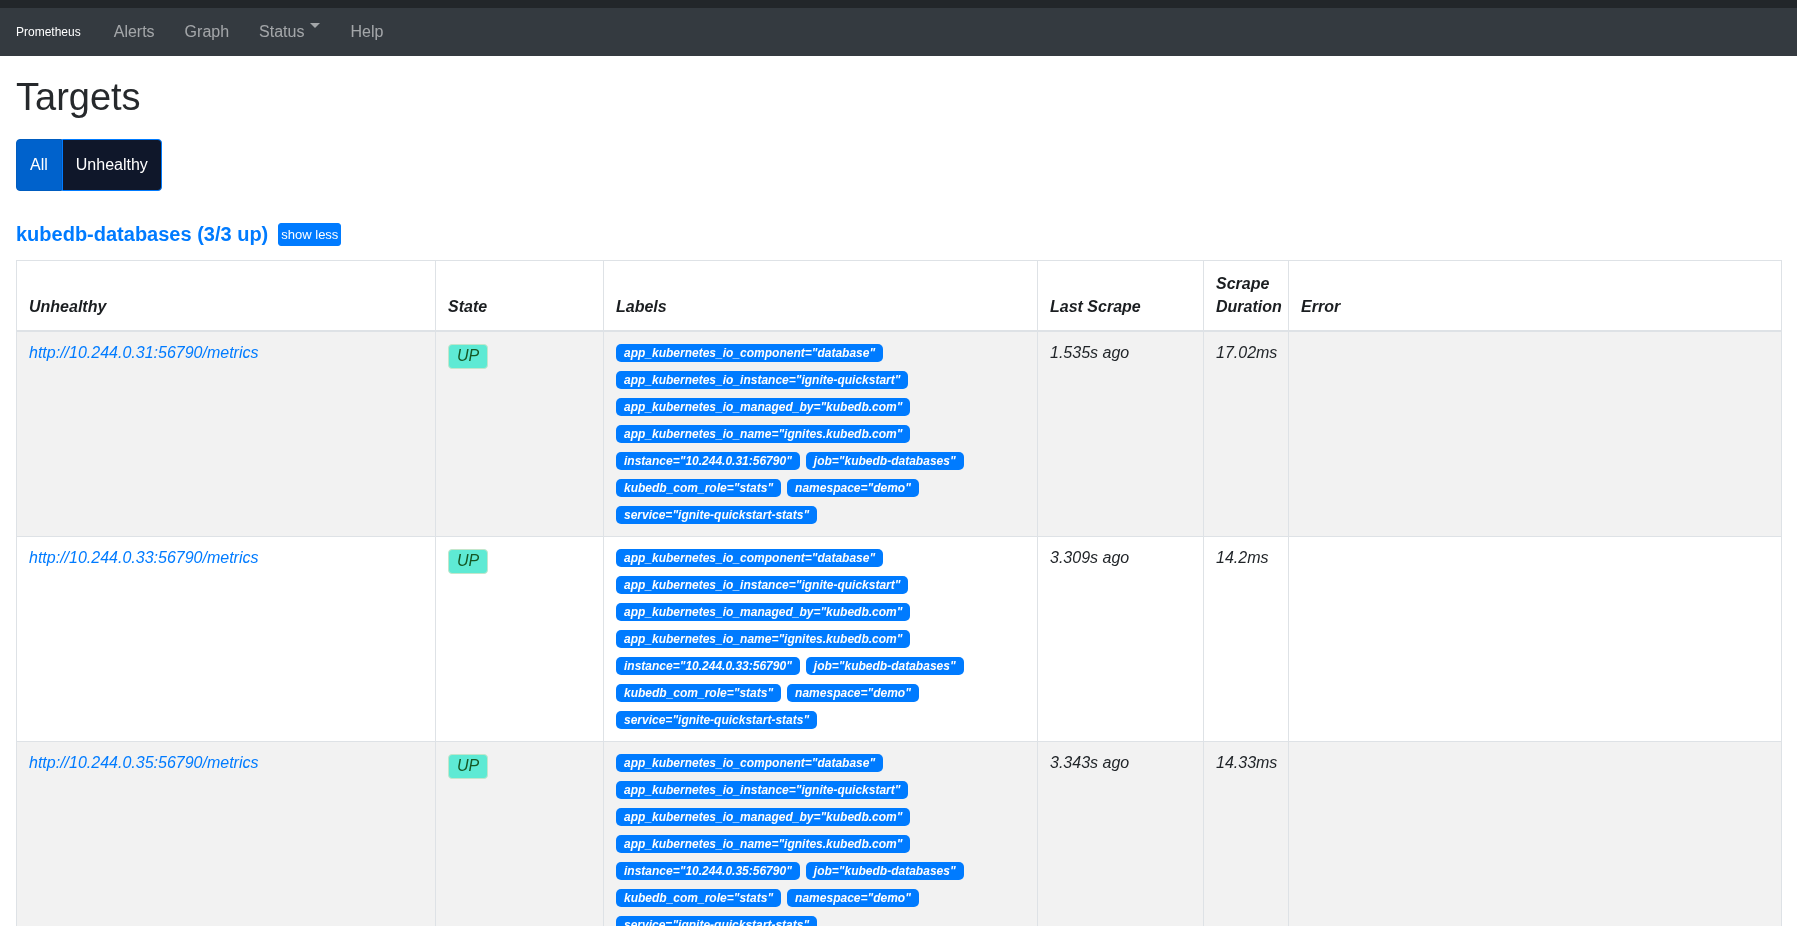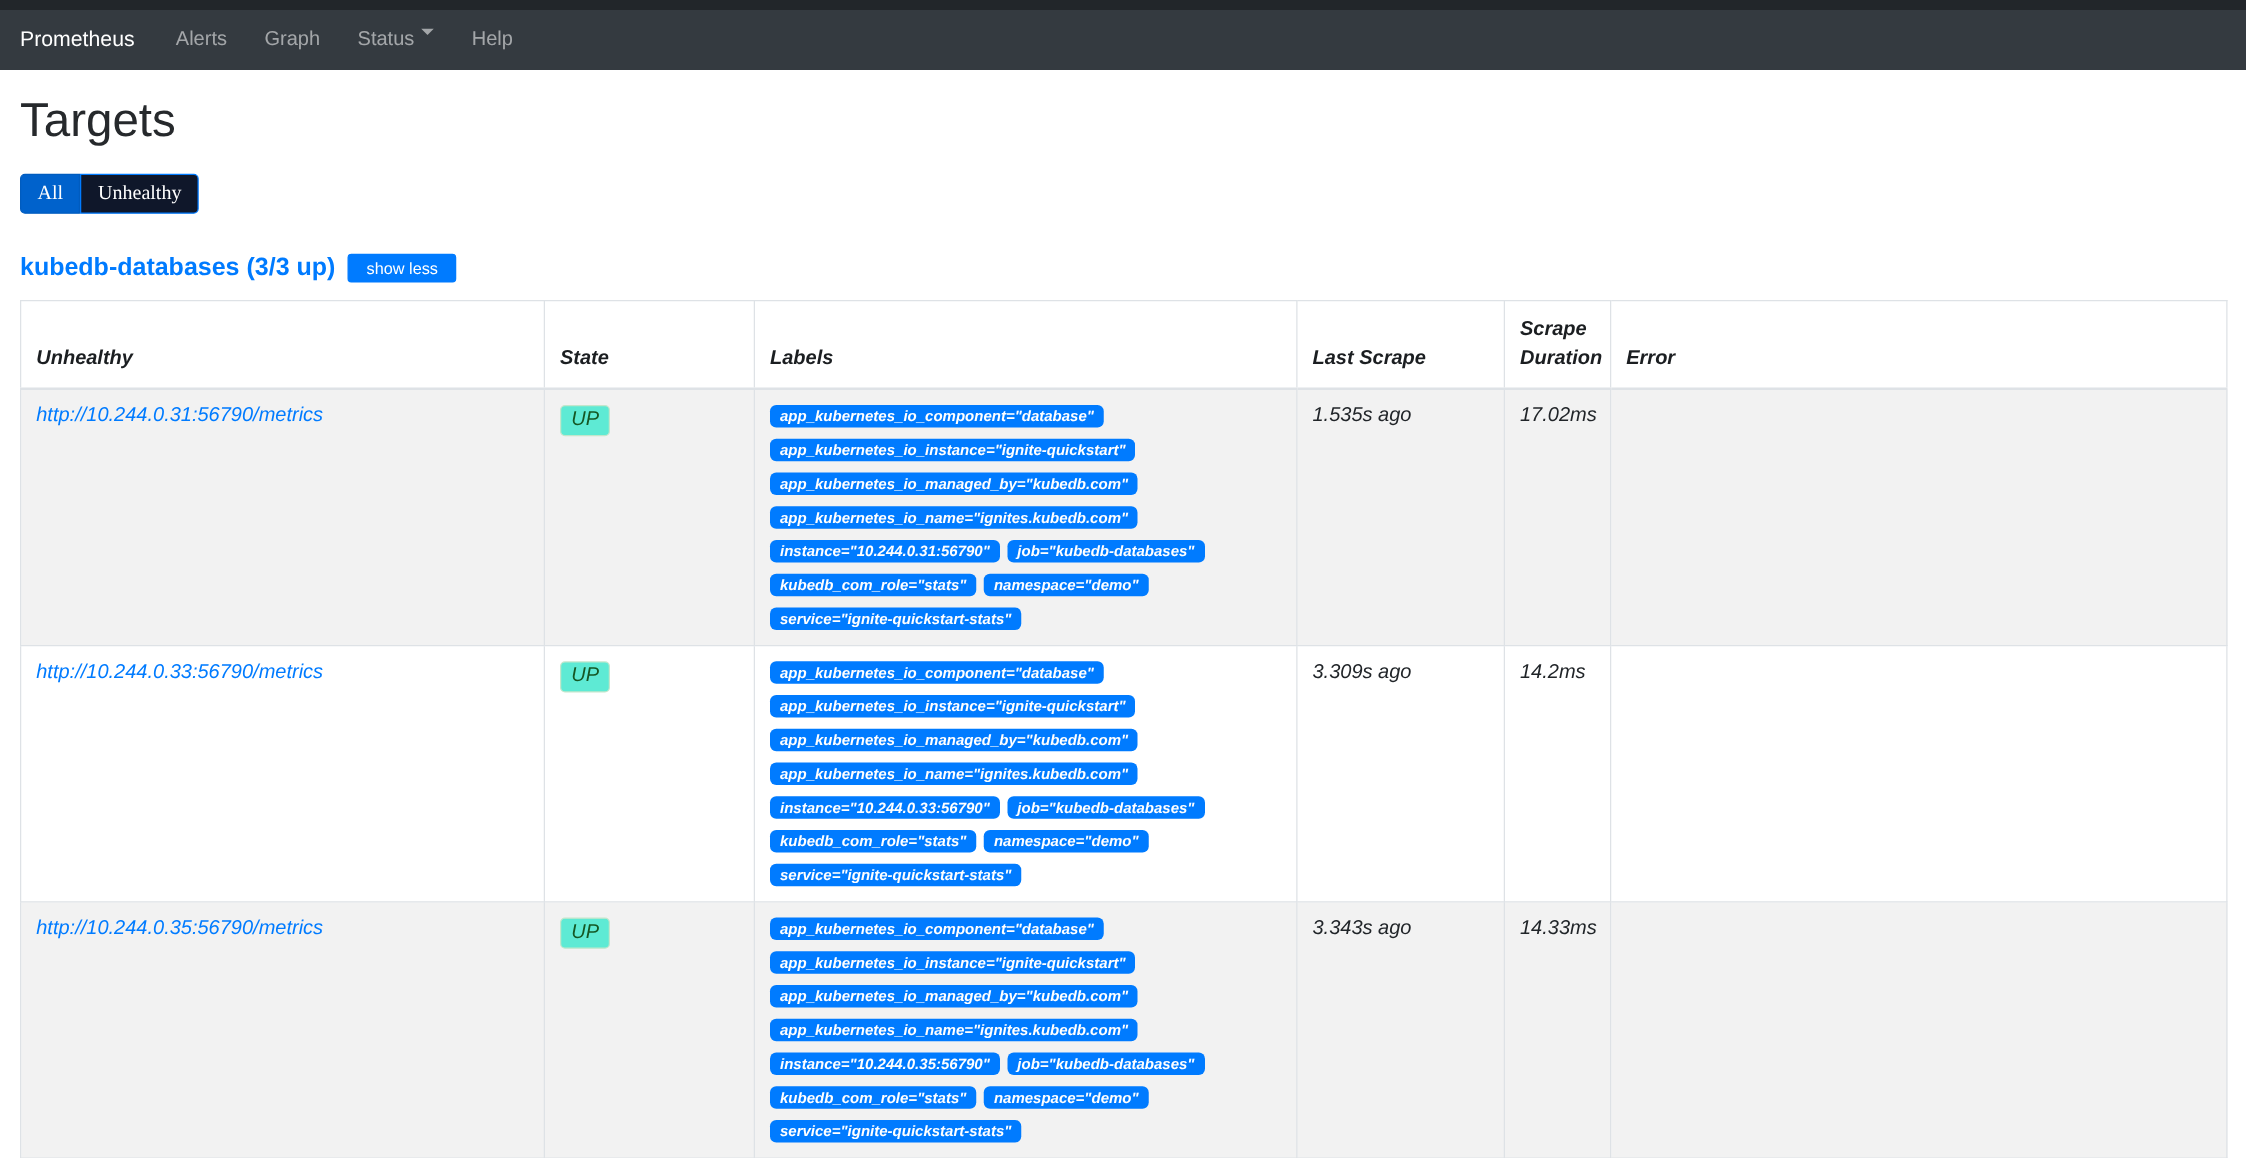--- a/index.html
+++ b/index.html
@@ -2,36 +2,36 @@
 <html><head>
 <meta charset="utf-8">
 <style>
   * { box-sizing: border-box; }
   html, body { margin: 0; padding: 0; background: #fff; font-family: "Liberation Sans", sans-serif; color: #212529; }
   .page { width: 1797px; min-height: 926px; background: #fff; }
 
   
   .top-strip { height: 8px; background: #22262a; }
   .navbar { height: 48px; background: #343a40; display: flex; align-items: center; padding: 0 16px; }
-  .navbar-brand { color: #ffffff; font-size: 17px; margin-right: 18px; text-decoration: none; cursor: pointer; }
+  .navbar-brand { color: #ffffff; font-size: 12px; margin-right: 18px; text-decoration: none; cursor: pointer; }
   .nav-link { color: rgba(255,255,255,0.55); font-size: 16px; padding: 8px 15px; text-decoration: none; cursor: pointer; display: inline-flex; align-items: flex-start; }
   .caret { display: inline-block; margin-left: 6px; width: 0; height: 0; border-left: 5px solid transparent; border-right: 5px solid transparent; border-top: 5px solid rgba(255,255,255,0.55); }
 
   
   .container { padding: 0 15px 0 16px; }
   .page-title { font-size: 38px; font-weight: 500; color: #26292c; margin: 20px 0 10px 0; }
 
   .btn-group { display: inline-flex; margin: 10px 0 0 0; }
-  .btn { border: 1px solid transparent; color: #fff; font-size: 16px; font-family: Liberation Serif, serif; padding: 4px 13px; cursor: pointer; line-height: 1.4; }
+  .btn { border: 1px solid transparent; color: #fff; font-size: 16px; font-family: Liberation Sans, sans-serif; padding: 14px 13px; cursor: pointer; line-height: 1.4; }
   .btn-active { background: #0062cc; border-color: #005cbf; border-radius: 4px 0 0 4px; }
   .btn-normal { background: #0f172a; border-color: #007bff; border-radius: 0 4px 4px 0; }
 
   .job-header { margin: 32px 0 14px 0; display: flex; align-items: center; }
   .job-title { color: #007bff; font-size: 20px; font-weight: bold; }
-  .btn-small { background: #007bff; border: 1px solid #007bff; border-radius: 3px; color: #fff; font-size: 13px; font-family: "Liberation Sans", sans-serif; padding: 3px 14px; margin-left: 10px; cursor: pointer; }
+  .btn-small { background: #007bff; border: 1px solid #007bff; border-radius: 3px; color: #fff; font-size: 13px; font-family: "Liberation Sans", sans-serif; padding: 3px 2px; margin-left: 10px; cursor: pointer; }
 
   
   table.targets { border-collapse: collapse; table-layout: fixed; width: 1766px; font-size: 16px; }
   .targets th, .targets td { border: 1px solid #dee2e6; padding: 12px; text-align: left; font-style: italic; }
   .targets thead th { vertical-align: bottom; font-weight: bold; color: #1b1e21; border-bottom-width: 2px; background: #fff; height: 59px; line-height: 1.4; }
   .targets tbody td { vertical-align: top; }
   .targets tbody tr:nth-child(odd) { background: #f2f2f2; }
   .targets tbody tr:nth-child(even) { background: #ffffff; }
   .targets tbody tr { height: 196px; margin-left: 46px; }
 

